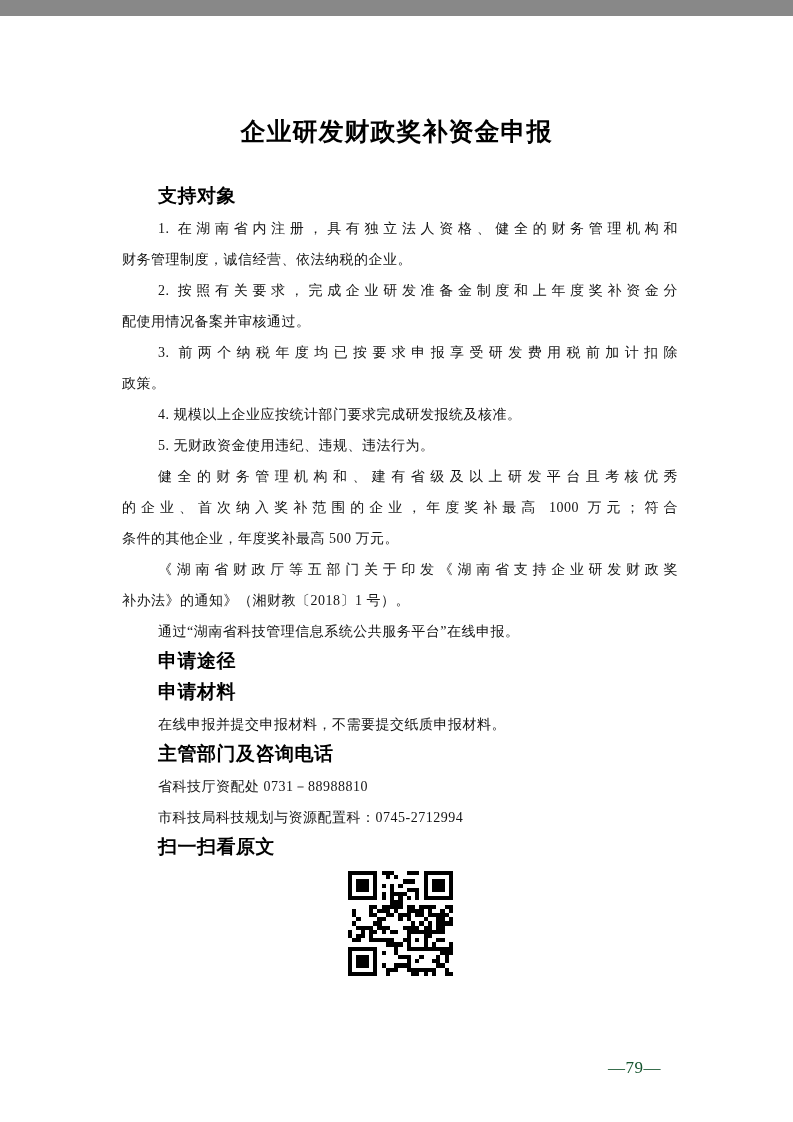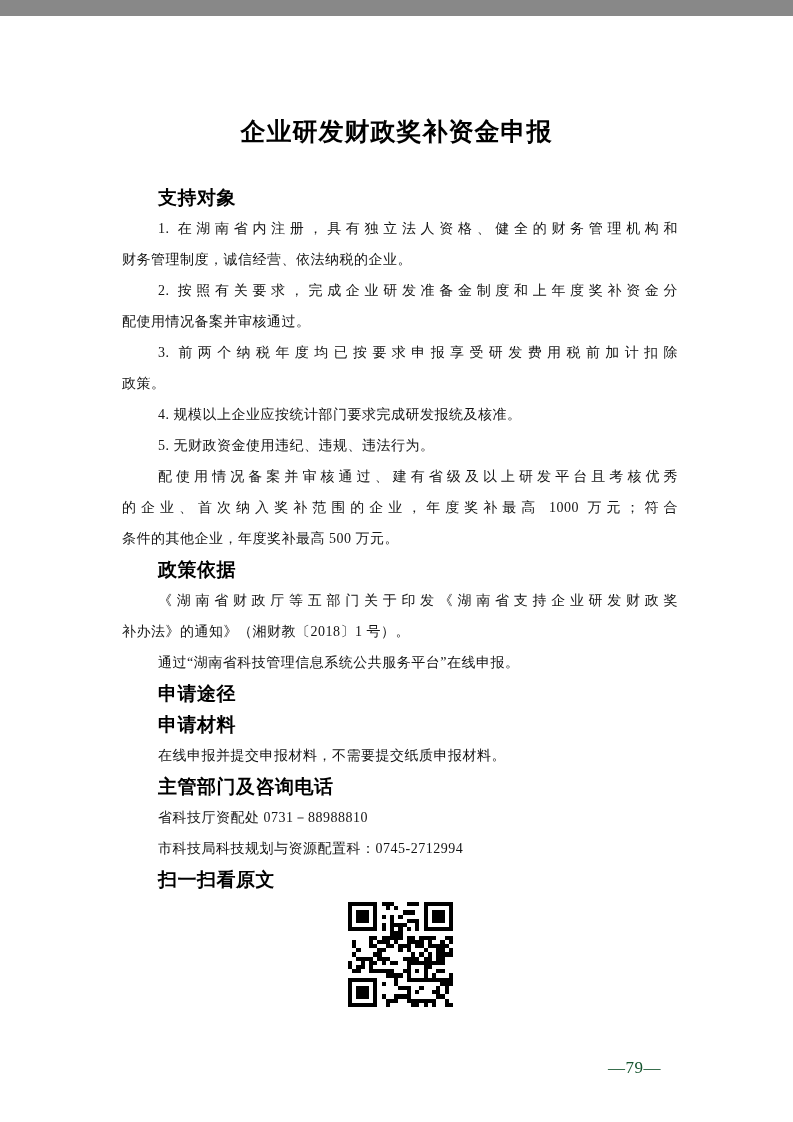--- a/index.html
+++ b/index.html
@@ -50,21 +50,21 @@
   .line.full{
     white-space:normal;
     text-align:justify;
     text-align-last:justify;
     text-justify:inter-character;
   }
   .line.first{
     text-indent:36px;
   }
   .h{
-    font-family:Liberation Serif, serif;
+    font-family:Liberation Mono, monospace;
     font-weight:bold;
     font-size:19px;
     padding-left:36px;
     letter-spacing:0.5px;
     color:#000;
   }
   .qr-wrap{
     margin-top:7px;
     text-align:center;
   }
@@ -95,25 +95,24 @@
     <div class="line h">支持对象</div>
     <div class="line first full">1. 在湖南省内注册，具有独立法人资格、健全的财务管理机构和</div>
     <div class="line">财务管理制度，诚信经营、依法纳税的企业。</div>
     <div class="line first full">2. 按照有关要求，完成企业研发准备金制度和上年度奖补资金分</div>
     <div class="line">配使用情况备案并审核通过。</div>
     <div class="line first full">3. 前两个纳税年度均已按要求申报享受研发费用税前加计扣除</div>
     <div class="line">政策。</div>
     <div class="line first">4. 规模以上企业应按统计部门要求完成研发报统及核准。</div>
     <div class="line first">5. 无财政资金使用违纪、违规、违法行为。</div>
 
-    <div class="line first full">配使用情况备案并审核通过、建有省级及以上研发平台且考核优秀</div>
+    <div class="line first full">健全的财务管理机构和、建有省级及以上研发平台且考核优秀</div>
     <div class="line full">的企业、首次纳入奖补范围的企业，年度奖补最高 1000 万元；符合</div>
     <div class="line">条件的其他企业，年度奖补最高 500 万元。</div>
 
-    <div class="line h">政策依据</div>
     <div class="line first full">《湖南省财政厅等五部门关于印发《湖南省支持企业研发财政奖</div>
     <div class="line">补办法》的通知》（湘财教〔2018〕1 号）。</div>
 
     <div class="line first">通过“湖南省科技管理信息系统公共服务平台”在线申报。</div>
     <div class="line h">申请途径</div>
 
     <div class="line h">申请材料</div>
     <div class="line first">在线申报并提交申报材料，不需要提交纸质申报材料。</div>
 
     <div class="line h">主管部门及咨询电话</div>

